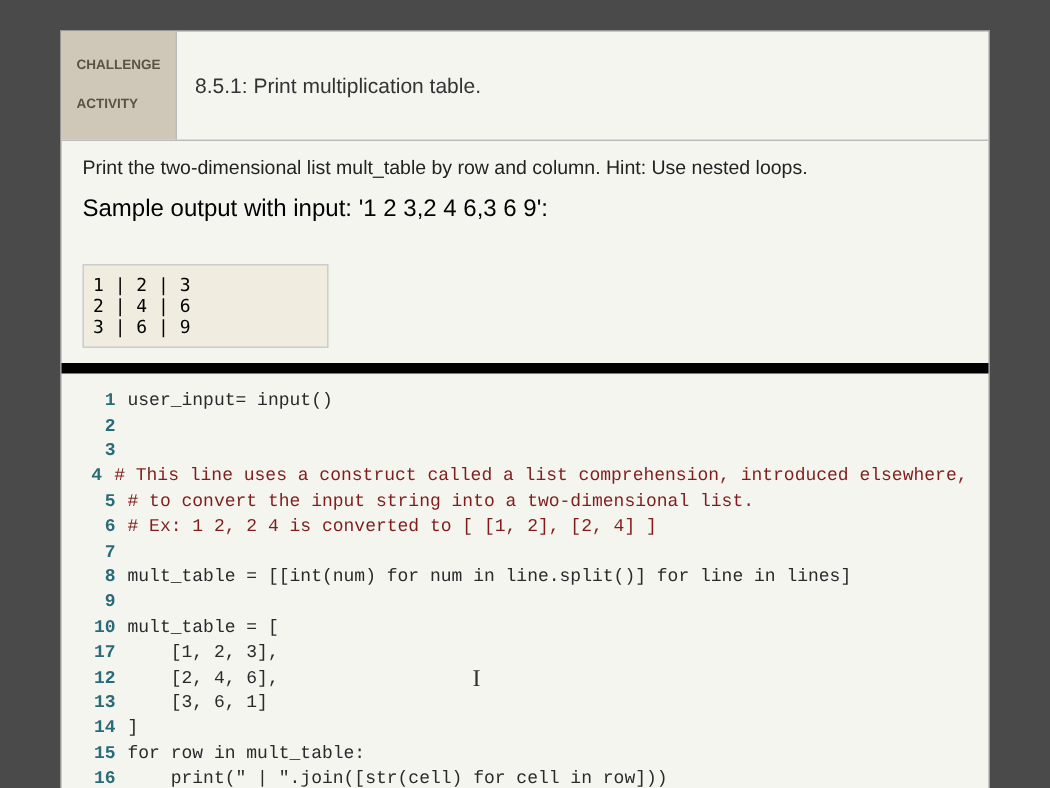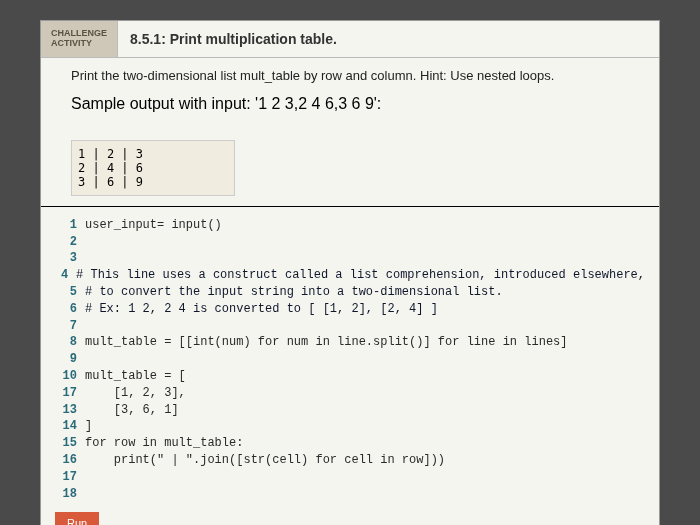--- a/index.html
+++ b/index.html
@@ -20,38 +20,39 @@
   .header {
     display: flex;
     align-items: stretch;
     border-bottom: 1px solid #bbb;
   }
   .badge {
     background: #cfc8b8;
     color: #5a5242;
     font-size: 9px;
     font-weight: bold;
-    padding: 8px 10px;
+    padding: 18px 10px;
     border-right: 1px solid #bbb;
     display: flex;
     flex-direction: column;
     justify-content: center;
     line-height: 1.1;
+    gap: 16px;
   }
   .title {
     padding: 8px 12px;
     font-size: 14px;
-    font-weight: bold;
+    font-weight: normal;
     color: #333;
     display: flex;
     align-items: center;
   }
   .instructions {
-    padding: 10px 30px;
-    border-bottom: 1px solid #000000;
+    padding: 10px 14px;
+    border-bottom: 7px solid #000000;
   }
   .prompt {
     font-size: 13px;
     color: #222;
     margin-bottom: 12px;
   }
   .sample-label {
     font-size: 16px;
     margin-bottom: 8px;
   }
@@ -80,21 +81,21 @@
     text-align: right;
     color: #2a6b7a;
     font-weight: bold;
     margin-right: 8px;
     user-select: none;
   }
   .code {
     white-space: pre;
     color: #2a2a2a;
   }
-  .com { color: #0f172a; }
+  .com { color: #7f1d1d; }
   .cursor {
     position: relative;
   }
   .cursor::after {
     content: "I";
     font-family: serif;
     font-size: 16px;
     color: #333;
     position: absolute;
     left: 260px;
@@ -169,20 +170,24 @@
           <span class="code"></span>
         </div>
       <div class="code-line">
           <span class="ln">10</span>
           <span class="code">mult_table = [</span>
         </div>
       <div class="code-line">
           <span class="ln">17</span>
           <span class="code">    [1, 2, 3],</span>
         </div>
+      <div class="code-line cursor">
+          <span class="ln">12</span>
+          <span class="code">    [2, 4, 6],</span>
+        </div>
       <div class="code-line">
           <span class="ln">13</span>
           <span class="code">    [3, 6, 1]</span>
         </div>
       <div class="code-line">
           <span class="ln">14</span>
           <span class="code">]</span>
         </div>
       <div class="code-line">
           <span class="ln">15</span>

